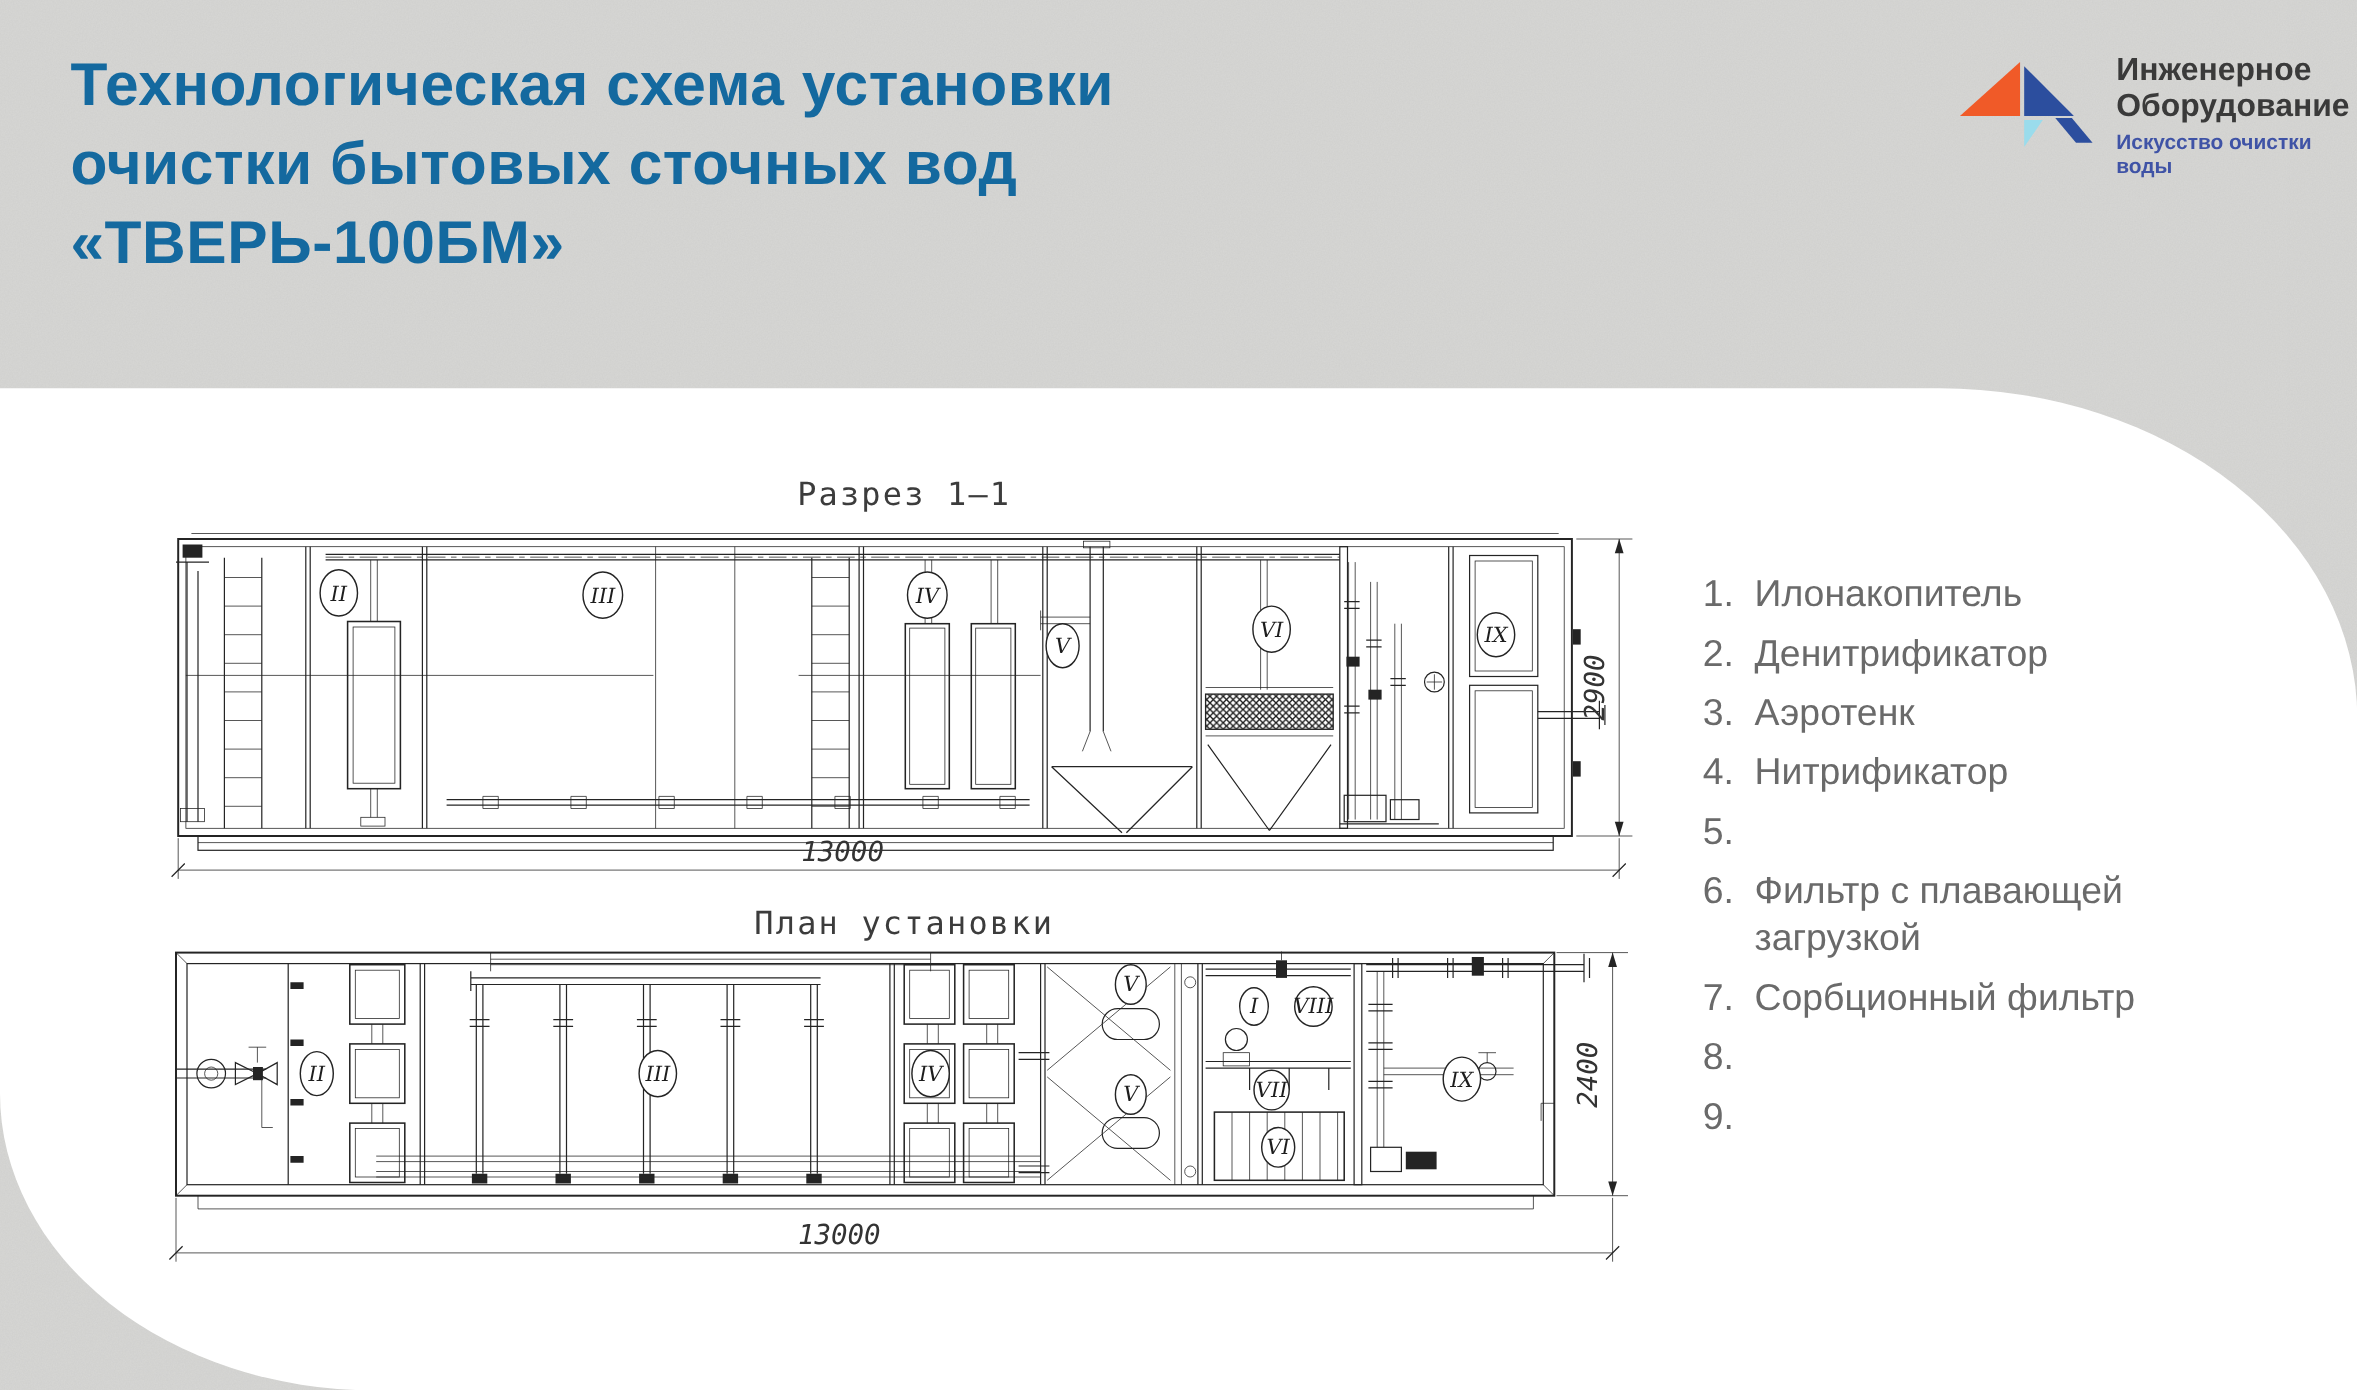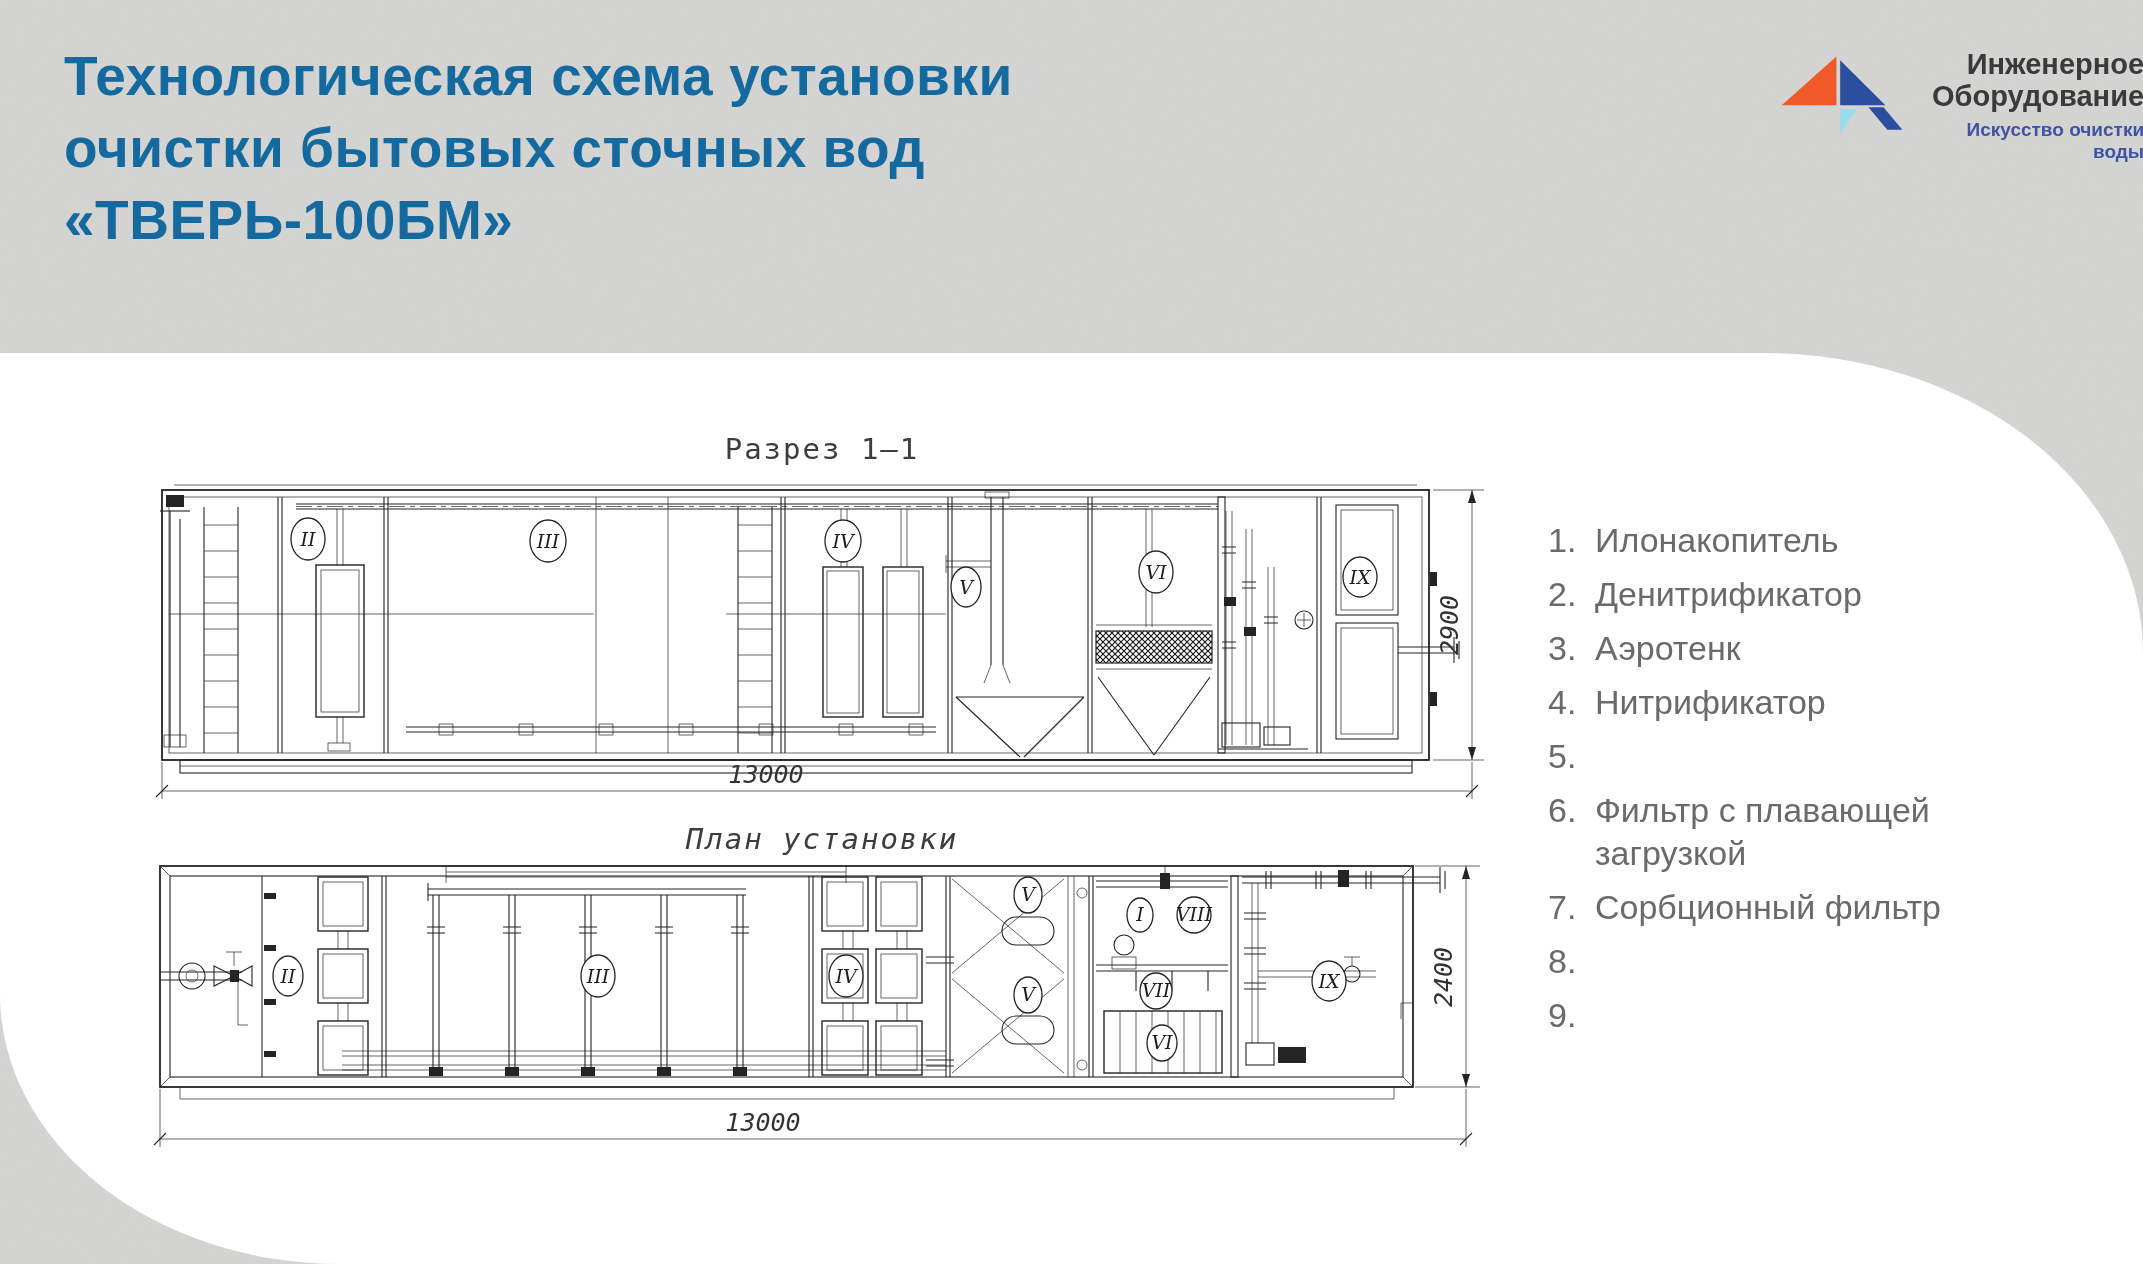--- a/index.html
+++ b/index.html
@@ -4,27 +4,27 @@
 <style>
   html,body{margin:0;padding:0;background:#9a9a9a;}
   .stage{position:relative;width:2143px;height:1264px;overflow:hidden;background:#fdba74;
          font-family:"Liberation Sans",sans-serif;}
   .noise-svg{position:absolute;left:0;top:0;z-index:0;}
   .white-panel{position:absolute;left:0;top:353px;width:2143px;height:911px;background:#ffffff;
                border-radius:0 380px 0 340px / 0 300px 0 270px;z-index:1;}
   .page-title{position:absolute;left:64px;top:40px;z-index:2;font-size:55px;font-weight:700;
               color:#14699f;line-height:72px;letter-spacing:0.5px;white-space:pre-line;}
   .logo{position:absolute;left:1778px;top:48px;z-index:2;display:flex;align-items:flex-start;gap:14px;}
-  .logo-text{display:flex;flex-direction:column;text-align:right;}
+  .logo-text{display:flex;flex-direction:column;}
   .logo-name{font-size:29px;font-weight:700;color:#3a3a3a;line-height:32px;}
   .logo-tagline{font-size:19px;font-weight:700;color:#3f53a6;margin-top:7px;}
   .draw-title{position:absolute;z-index:2;width:460px;text-align:center;
               font-family:"DejaVu Sans Mono",monospace;font-size:29px;color:#3c3c3c;letter-spacing:2px;}
   #sec-title{left:592px;top:432px;}
-  #plan-title{left:592px;top:822px;font-style:italic;}
+  #plan-title{left:592px;top:822px;}
   svg.drawing{position:absolute;z-index:2;}
   #sec-svg{left:146px;top:477px;}
   #plan-svg{left:146px;top:853px;}
   .legend{position:absolute;left:1548px;top:519px;width:580px;z-index:2;}
   .legend-item{display:flex;font-size:34px;color:#6a6a6a;line-height:43px;margin-bottom:11px;}
   .legend-item .num{width:47px;flex:none;}
   .legend-item .txt{white-space:pre-line;}
   
   .ln{stroke:#242424;fill:none;stroke-width:1.1;}
   .ln2{stroke-width:1.8;}

